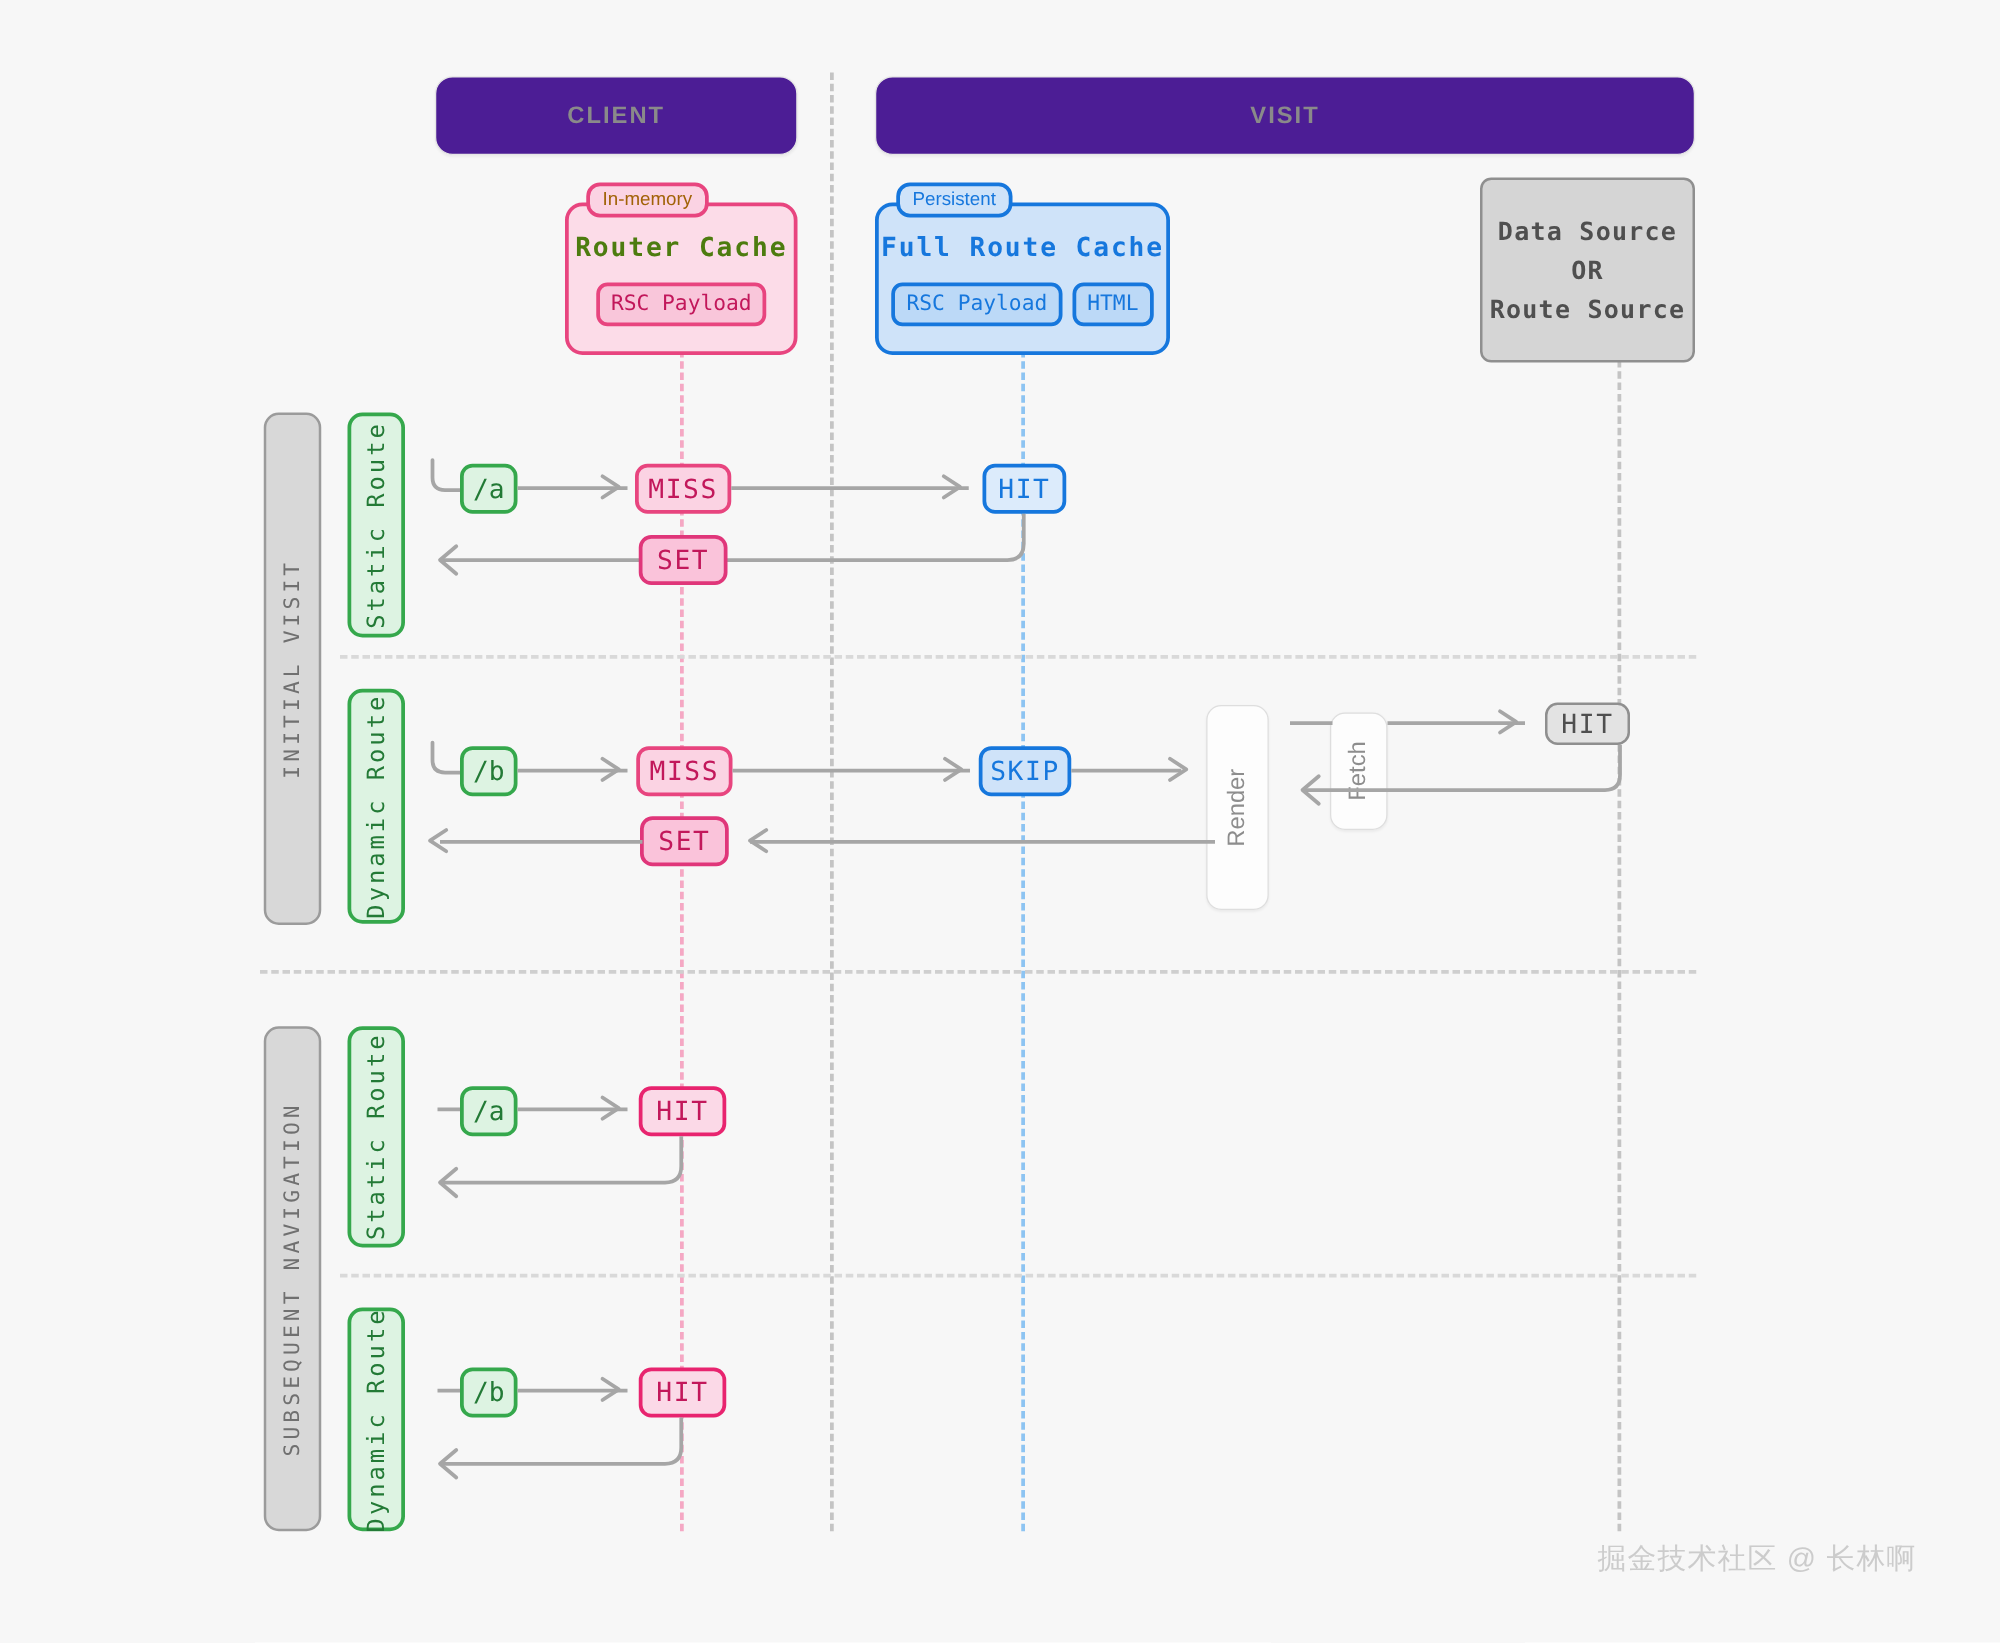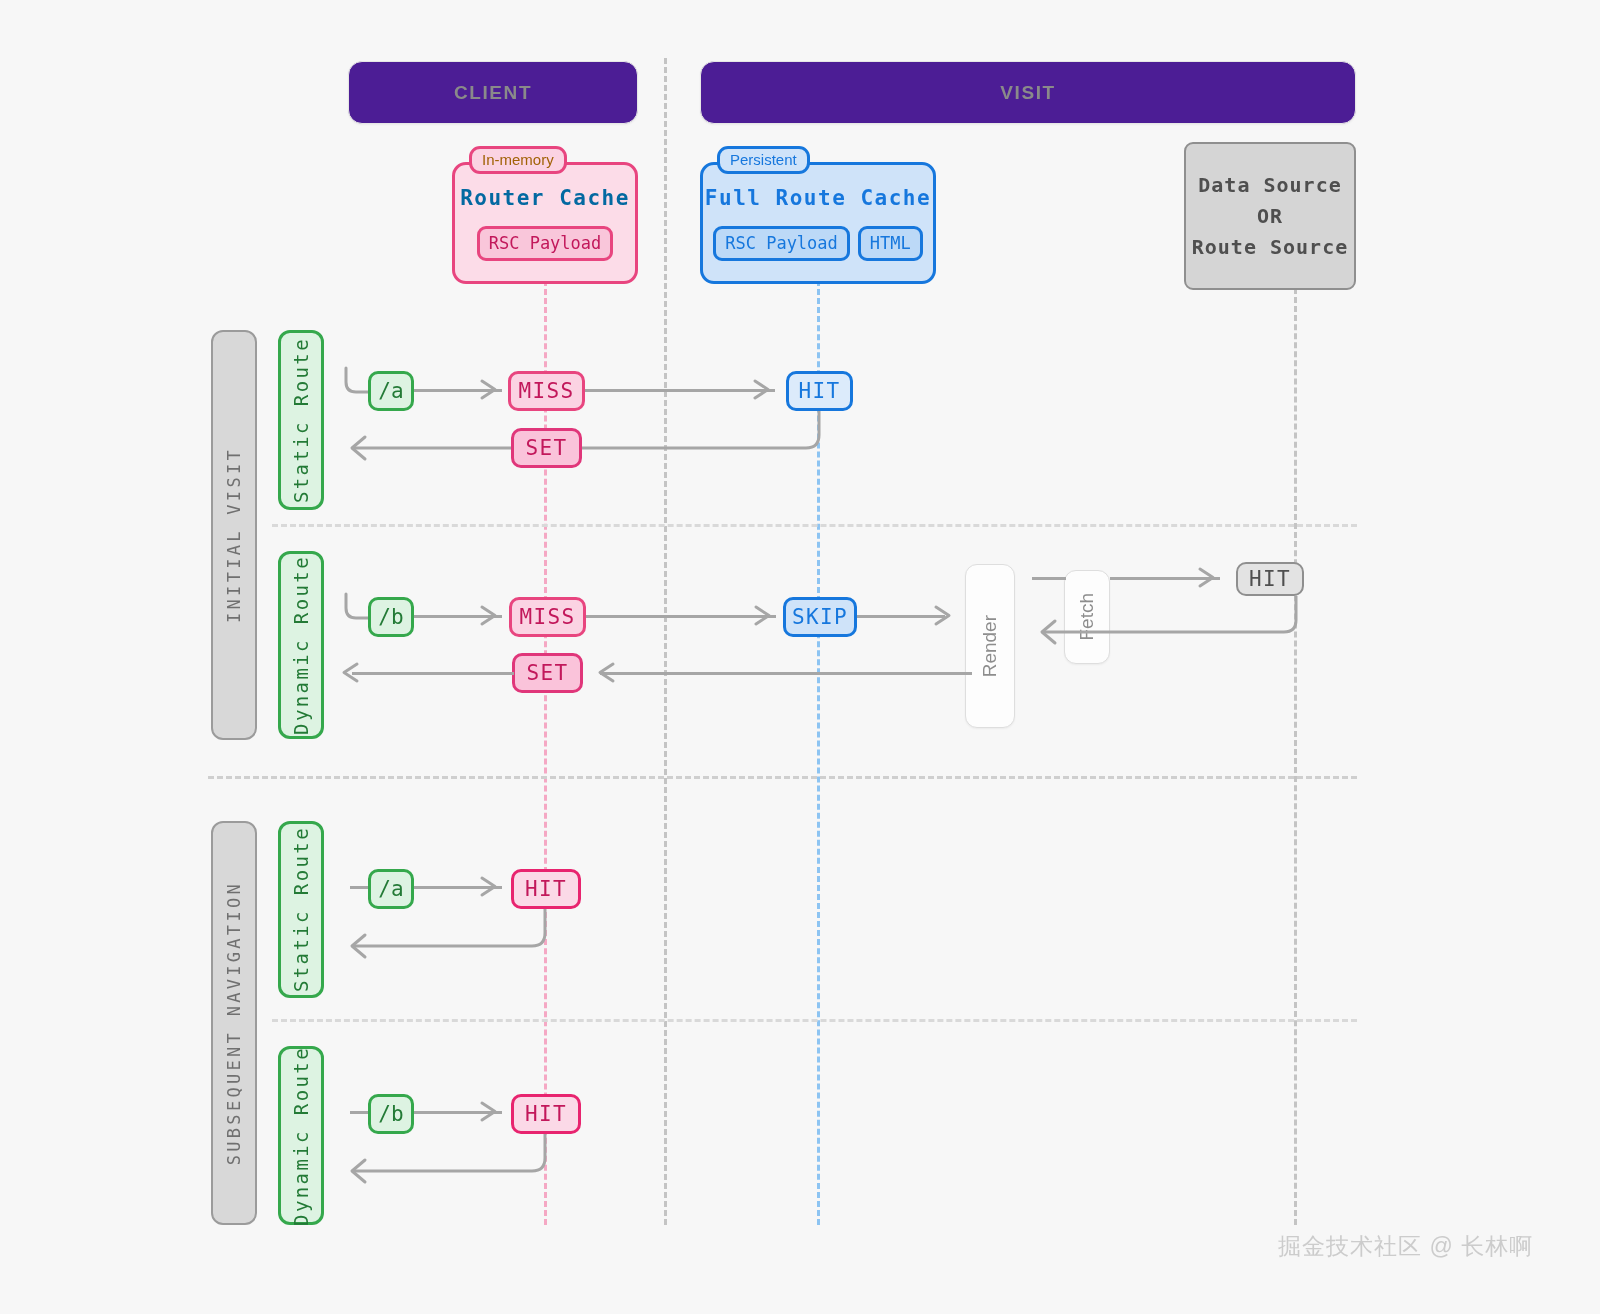--- a/index.html
+++ b/index.html
@@ -90,21 +90,21 @@
     border-style: solid;
     font-family: "DejaVu Sans Mono", monospace;
     font-size: 17px;
     padding: 4px 9px 5px 9px;
     white-space: nowrap;
     line-height: 1.2;
   }
 
   
   .pink-card { background: #fcdce8; border-color: #e8457f; }
-  .pink-card .card-title { color: #0369a1; }
+  .pink-card .card-title { color: #4d7c0f; }
   .pink-tab { background: #fbd3e3; border-color: #e8457f; color: #a16207; }
   .pink-chip { background: #f9c6da; border-color: #e8457f; color: #c2185b; }
 
   
   .blue-card { background: #cfe3f9; border-color: #1677dd; }
   .blue-card .card-title { color: #1677dd; }
   .blue-tab { background: #cfe3f9; border-color: #1677dd; color: #1677dd; }
   .blue-chip { background: #bcd9f7; border-color: #1677dd; color: #1677dd; }
 
   

